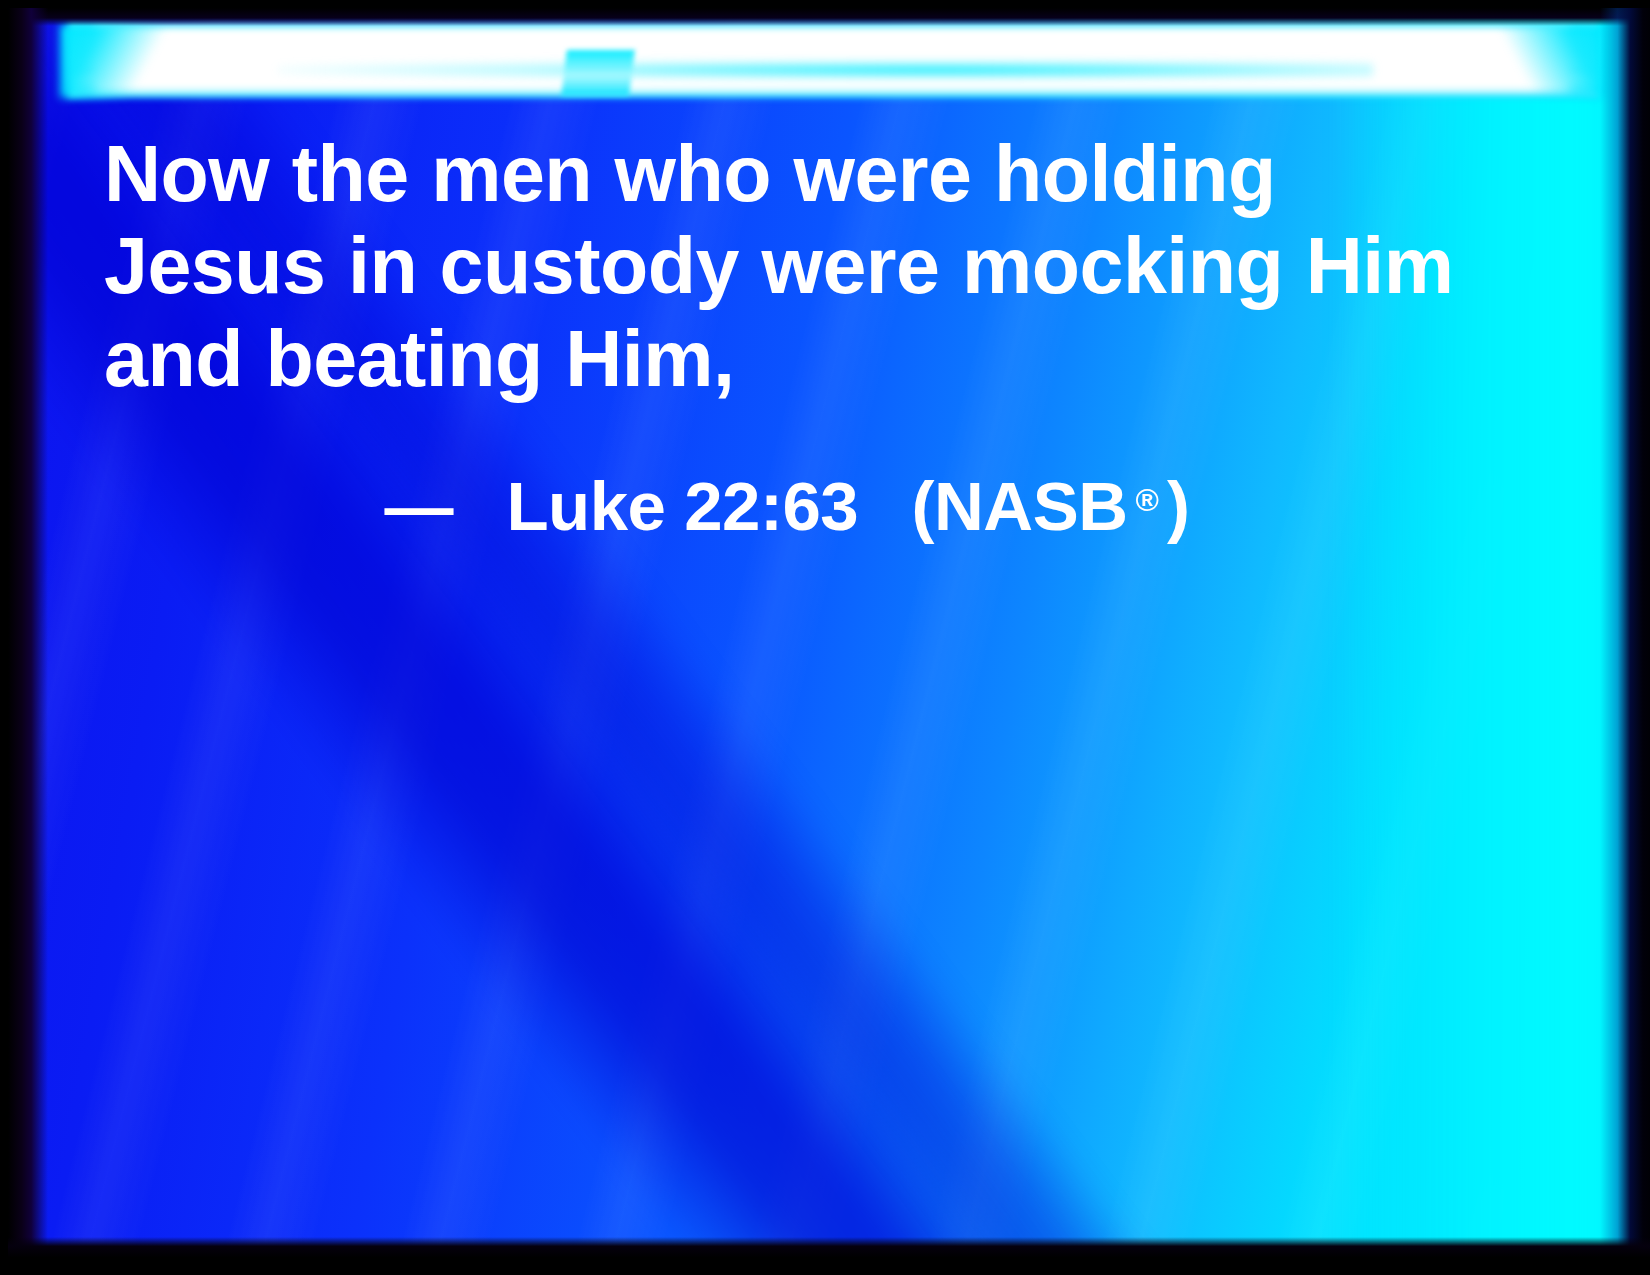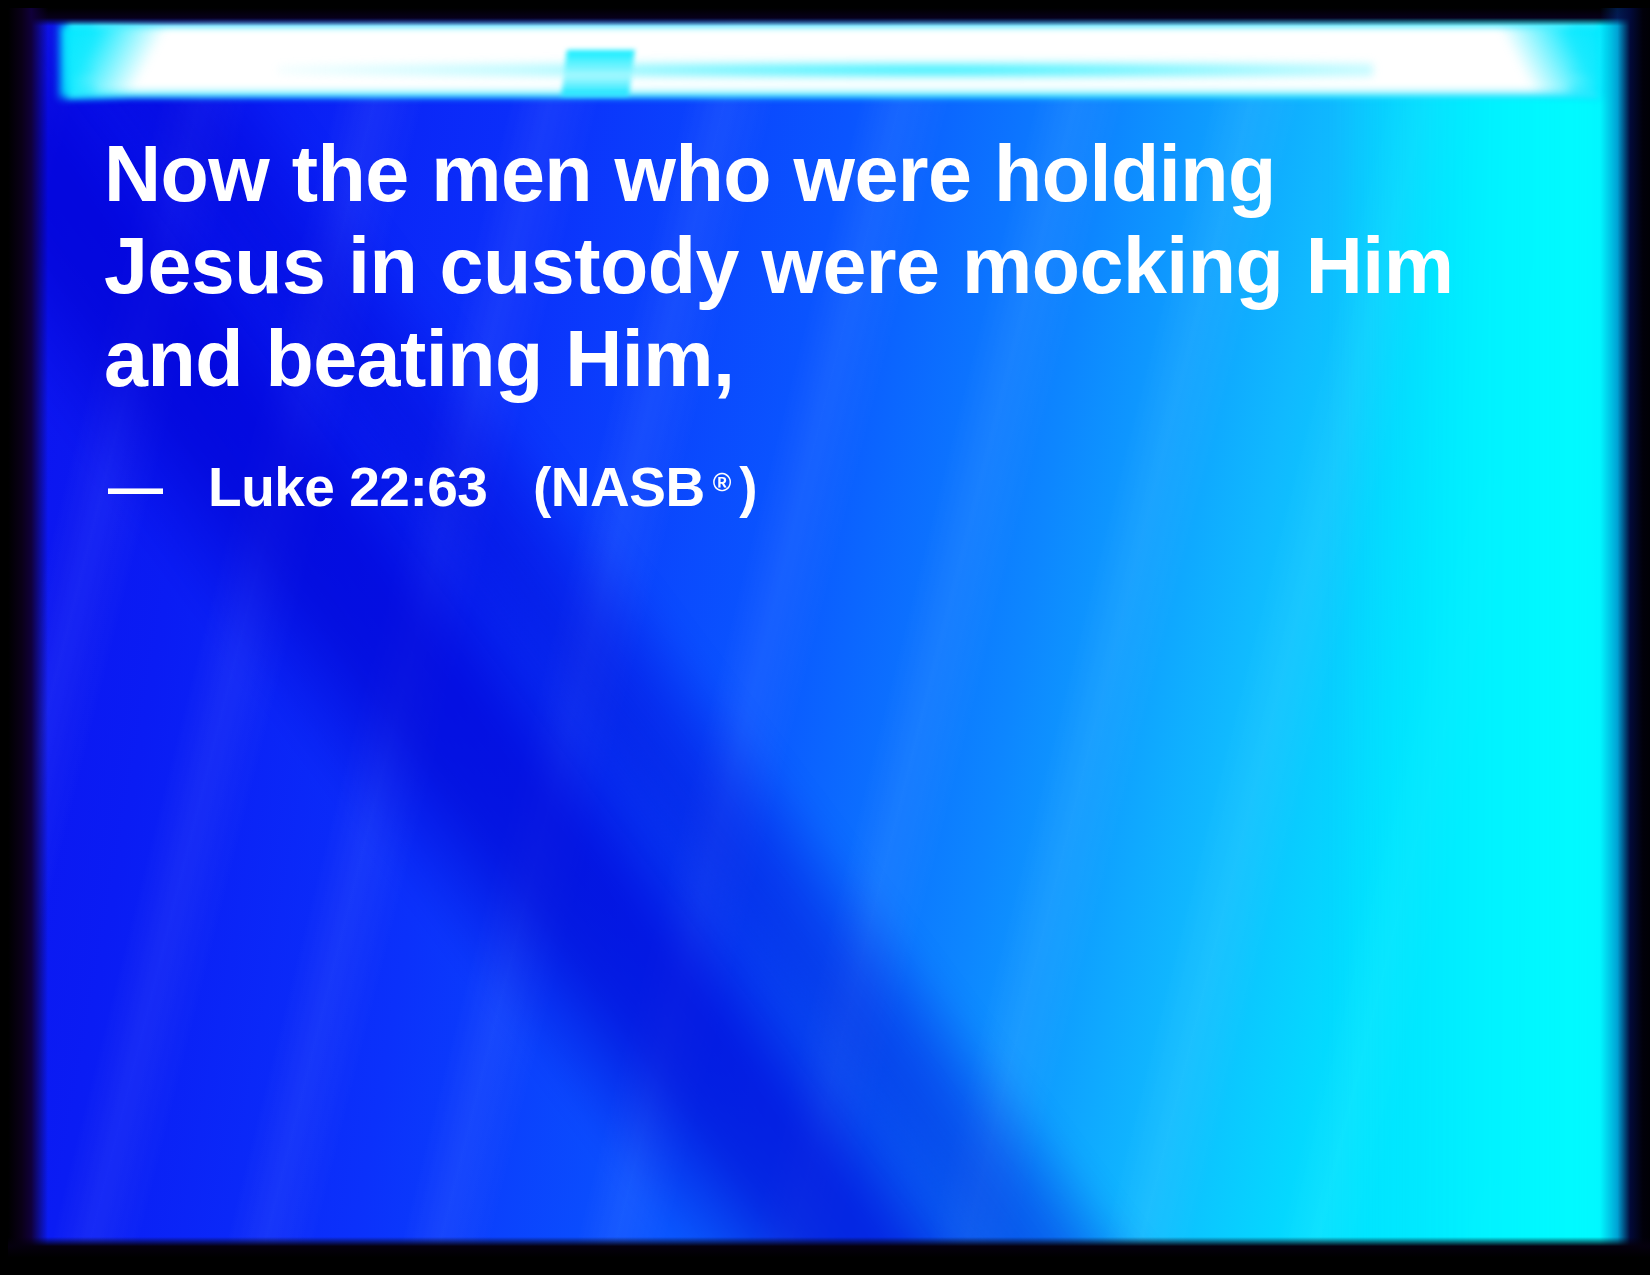--- a/index.html
+++ b/index.html
@@ -190,28 +190,28 @@
     font-family:"Liberation Sans", sans-serif;
     font-weight:bold;
     font-size:79px;
     line-height:1.17;
     letter-spacing:-0.5px;
     word-spacing:1px;
     text-align:left;
   }
 
   .verse-ref {
-    margin-top:46px;
+    margin-top:58px;
     color:#ffffff;
     font-family:"Liberation Sans", sans-serif;
     font-weight:bold;
-    font-size:55px;
+    font-size:69px;
     line-height:1.05;
     letter-spacing:-0.5px;
-    text-align:left;
+    text-align:center;
     padding-right:2px;
     white-space:nowrap;
   }
   .verse-ref .reg {
     font-size:.46em;
     vertical-align:.62em;
     font-weight:bold;
     letter-spacing:0;
   }
 </style>

